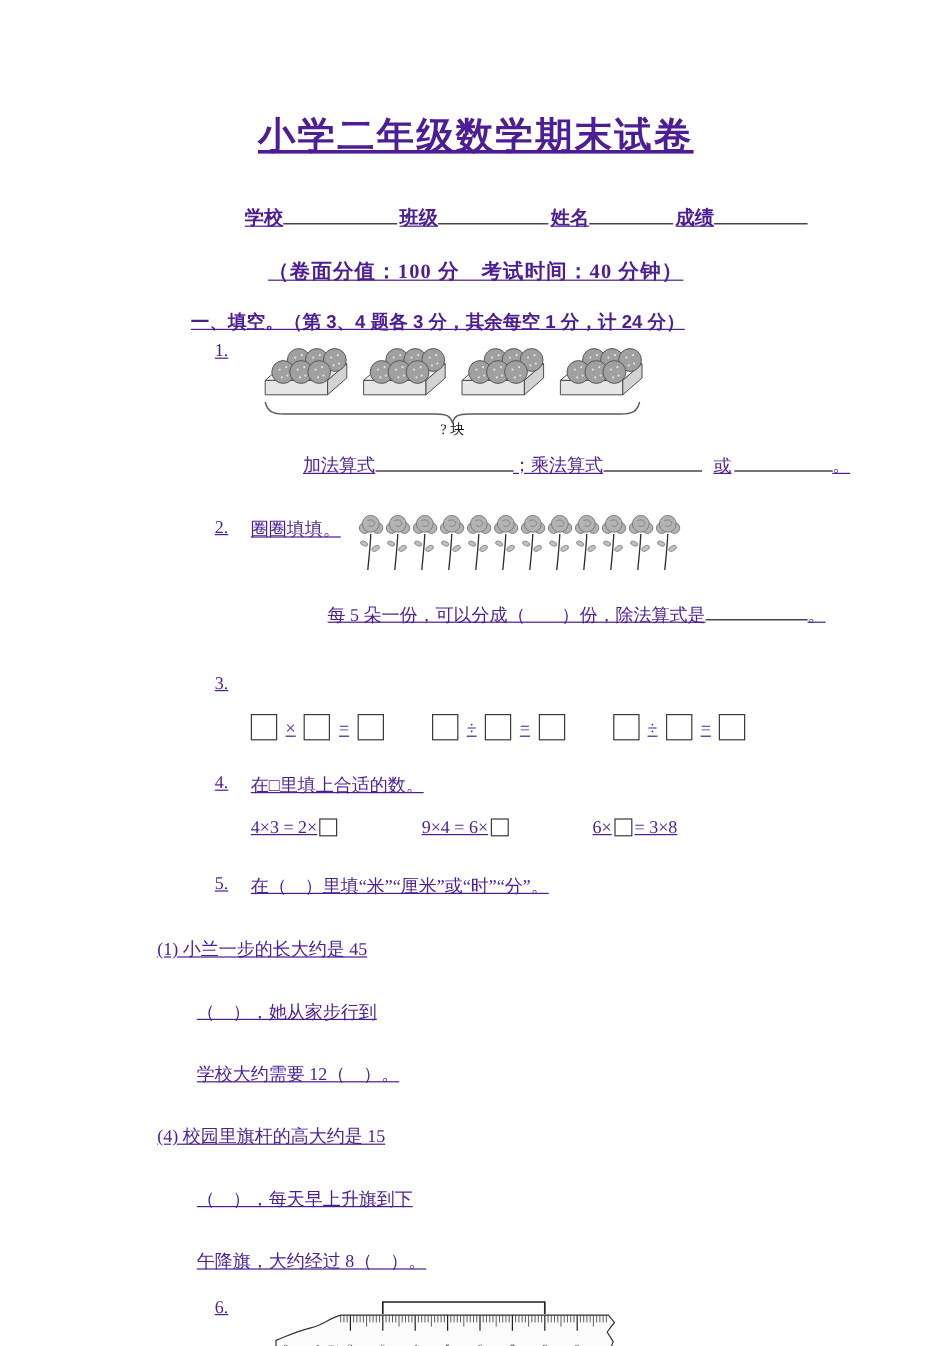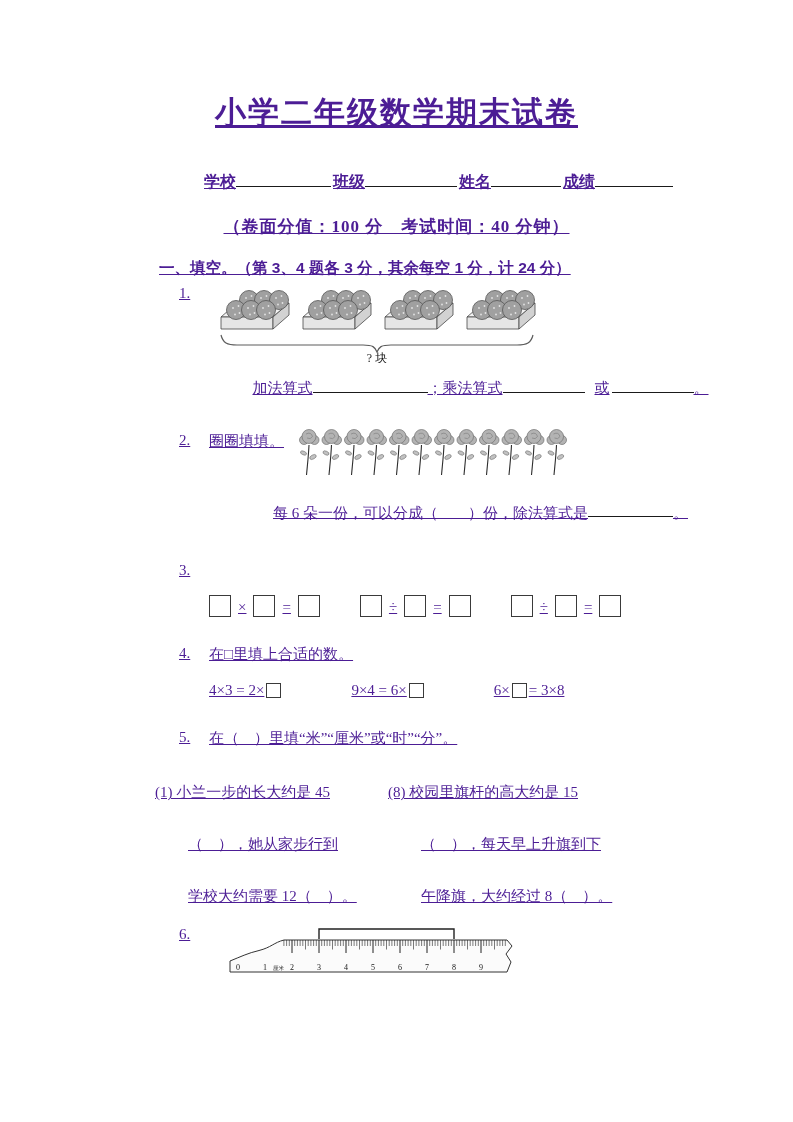--- a/index.html
+++ b/index.html
@@ -43,21 +43,21 @@
   .sq {
     display:inline-block; width:22px; height:22px;
     border:1.3px solid #3a3a3a; vertical-align:-5px; background:#fff;
   }
   .op { padding:0 7px; font-size:15px; }
   .eq4-row { display:flex; gap:68px; margin:18px 0 0 170px; font-size:15px; align-items:center; }
   .sq-sm {
     display:inline-block; width:15px; height:15px;
     border:1px solid #3a3a3a; vertical-align:-3px; margin:0 2px; background:#fff;
   }
-  .q5-cols { display:flex; margin:18px 0 0 116px; }
+  .q5-cols { display:flex; margin:18px 0 0 92px;flex-direction:column; }
   .q5-col1 { width:233px; }
   .q5-col2 { width:270px; }
   .q5-line { line-height:52px; white-space:nowrap; }
   .q5-indent { padding-left:33px; }
   .mt6{margin-top:6px} .mt24{margin-top:24px}
   .mt28{margin-top:28px} .mt30{margin-top:30px} .mt34{margin-top:34px}
   .mt40{margin-top:40px} .mt4{margin-top:4px}
   .buns-svg { margin-left:6px; }
   .flowers-svg { margin:-6px 0 0 14px; }
   .ruler-svg { margin-left:17px; }
@@ -140,21 +140,21 @@
           <use href="#flower" x="135"></use>
           <use href="#flower" x="157.5"></use>
           <use href="#flower" x="180"></use>
           <use href="#flower" x="202.5"></use>
           <use href="#flower" x="225"></use>
           <use href="#flower" x="247.5"></use>
         </g>
     </svg>
   </div>
   <div class="answer-line mt24">
-    <span>每 6 朵一份，可以分成（　　）份，除法算式是</span><span class="blank w85"></span><span>。</span>
+    <span>每 5 朵一份，可以分成（　　）份，除法算式是</span><span class="blank w85"></span><span>。</span>
   </div>
 
   <div class="q-row mt40">
     <span class="q-num">3.</span>
   </div>
   <div class="eq-row">
     <span class="eq-group">
       <span class="sq"></span><span class="op">×</span><span class="sq"></span><span class="op">=</span><span class="sq"></span>
     </span>
     <span class="eq-group">
@@ -179,21 +179,21 @@
     <span class="q-num">5.</span>
     <span class="q-text">在（　）里填“米”“厘米”或“时”“分”。</span>
   </div>
   <div class="q5-cols">
     <div class="q5-col1">
       <div class="q5-line">(1) 小兰一步的长大约是 45</div>
       <div class="q5-line q5-indent">（　），她从家步行到</div>
       <div class="q5-line q5-indent">学校大约需要 12（　）。</div>
     </div>
     <div class="q5-col2">
-      <div class="q5-line">(8) 校园里旗杆的高大约是 15</div>
+      <div class="q5-line">(4) 校园里旗杆的高大约是 15</div>
       <div class="q5-line q5-indent">（　），每天早上升旗到下</div>
       <div class="q5-line q5-indent">午降旗，大约经过 8（　）。</div>
     </div>
   </div>
 
   <div class="q-row mt4">
     <span class="q-num">6.</span>
     <svg id="ruler-svg" class="ruler-svg" width="290" height="52" viewBox="0 0 290 52">
       <path d="M58,14 L281,14 L286,20 L280,28 L285,36 L281,46 L4,46 L4,35 C14,31 22,27 33,24.5 C45,21.5 48,16.5 58,14 Z" fill="#fbfbfb" stroke="#333" stroke-width="1"></path>
       <g id="ruler-ticks">

